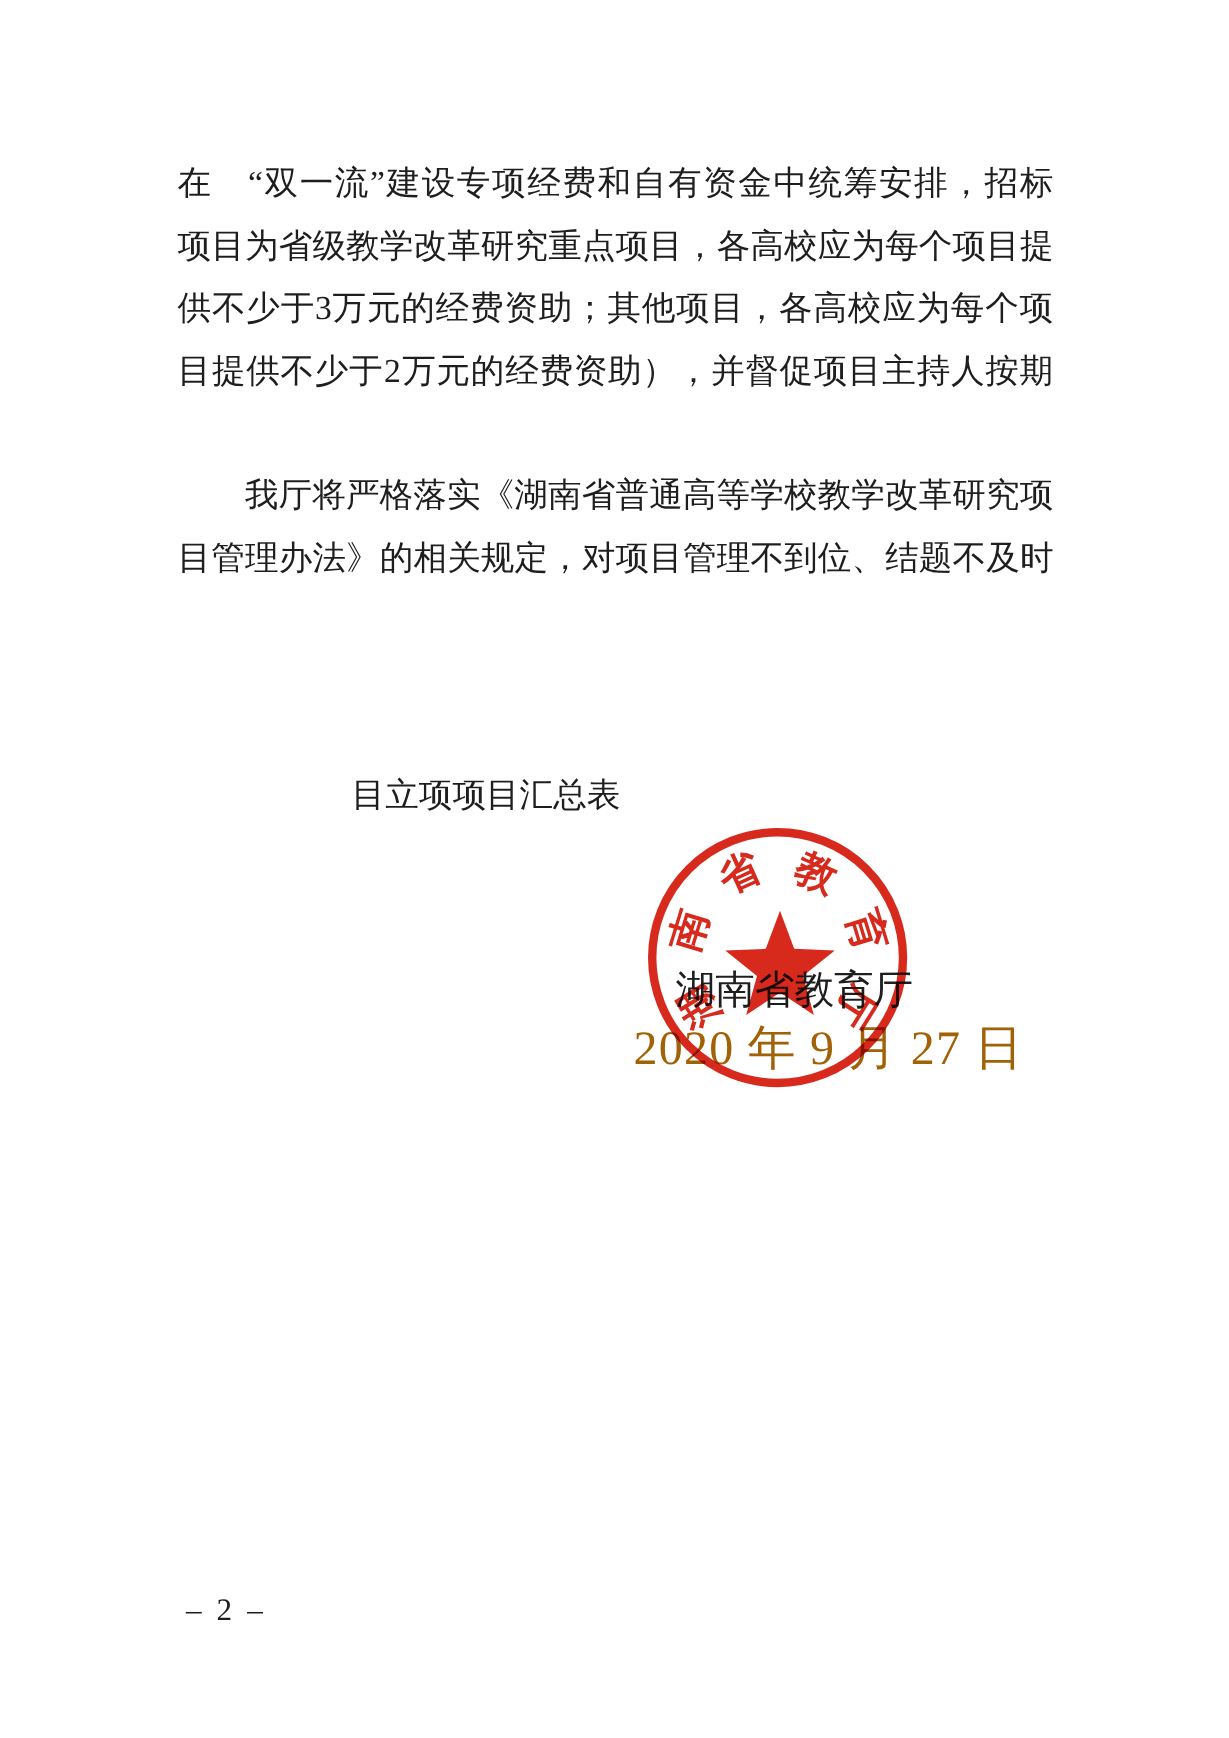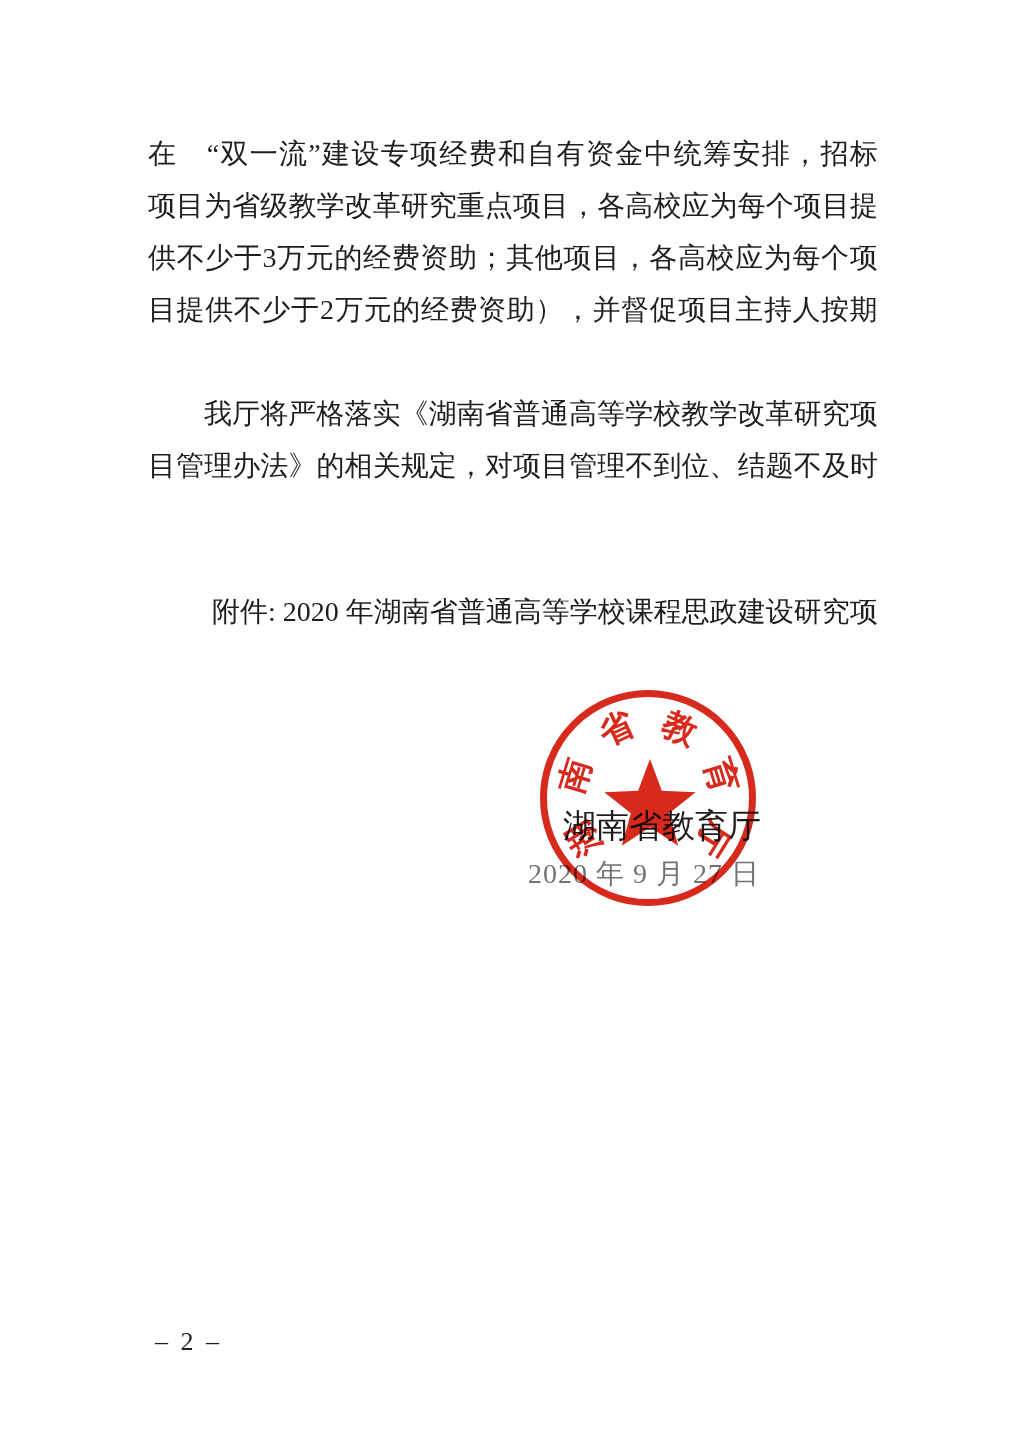--- a/index.html
+++ b/index.html
@@ -24,22 +24,22 @@
   .indent2 { padding-left:56px; }
   .attach-line { position:absolute; white-space:nowrap; font-size:28px; line-height:52px; }
 
   .sig-org {
     position:absolute; left:563px; top:806px;
     font-size:33px; line-height:40px; letter-spacing:0;
     white-space:nowrap; color:#1e1e1e;
   }
   .sig-date {
     position:absolute; left:528px; top:854px;
-    font-size:28px; line-height:40px; letter-spacing:1px;
-    white-space:nowrap; color:#737373;
+    font-size:40px; line-height:40px; letter-spacing:1px;
+    white-space:nowrap; color:#a16207;
   }
 
   .seal {
     position:absolute; left:540px; top:690px;
     width:216px; height:216px;
     mix-blend-mode:multiply;
     pointer-events:none;
   }
   .seal-ring {
     position:absolute; left:0; top:0;
@@ -236,21 +236,21 @@
         <span>位</span>
         <span>、</span>
         <span>结</span>
         <span>题</span>
         <span>不</span>
         <span>及</span>
         <span>时</span>
       </div>
   </div>
 
-  <div class="attach-line" style="left:212px; top:586px;">附件: 2020 年湖南省普通高等学校课程思政建设研究项</div>
+  <div class="attach-line" style="left:293px; top:638px;">目立项项目汇总表</div>
 
   <div class="sig-org">湖南省教育厅</div>
   <div class="sig-date">2020 年 9 月 27 日</div>
 
   <div class="seal">
     <div class="seal-ring"></div>
     <span class="seal-char" style="--a:-122deg;">湖</span>
     <span class="seal-char" style="--a:-73deg;">南</span>
     <span class="seal-char" style="--a:-24.5deg;">省</span>
     <span class="seal-char" style="--a:24.5deg;">教</span>

